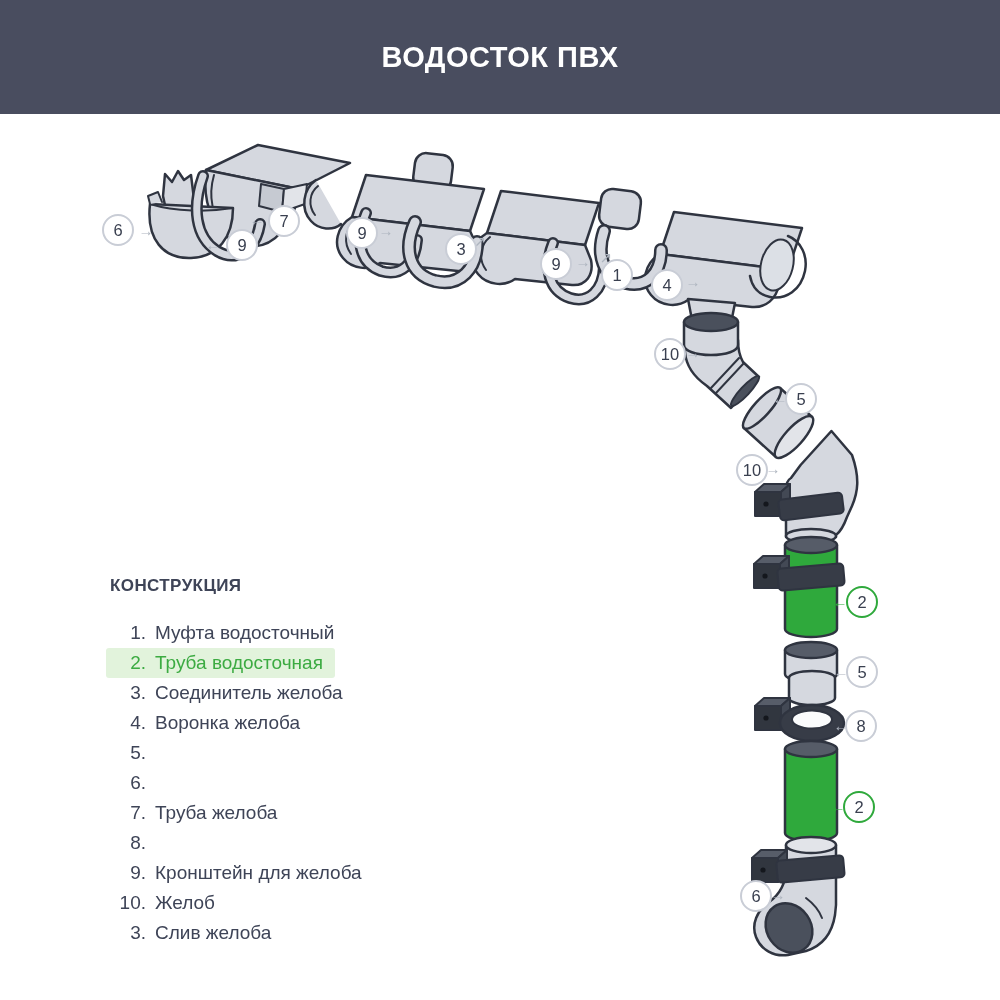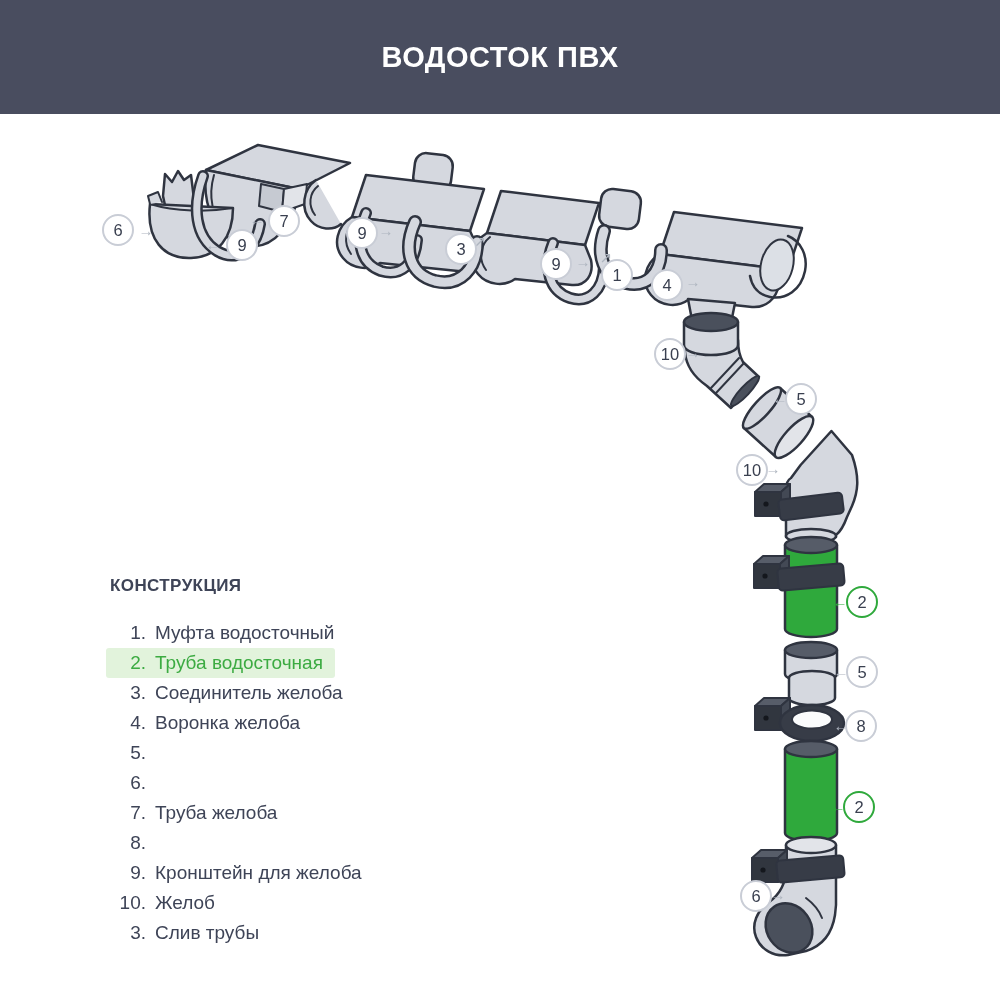--- a/index.html
+++ b/index.html
@@ -269,16 +269,16 @@
       <div class="legend-row">
         <span class="num">9.</span>
         <span>Кронштейн для желоба</span>
       </div>
       <div class="legend-row">
         <span class="num">10.</span>
         <span>Желоб</span>
       </div>
       <div class="legend-row">
         <span class="num">3.</span>
-        <span>Слив трубы</span>
+        <span>Слив желоба</span>
       </div>
     </div>
 </div>
 
 </body></html>

